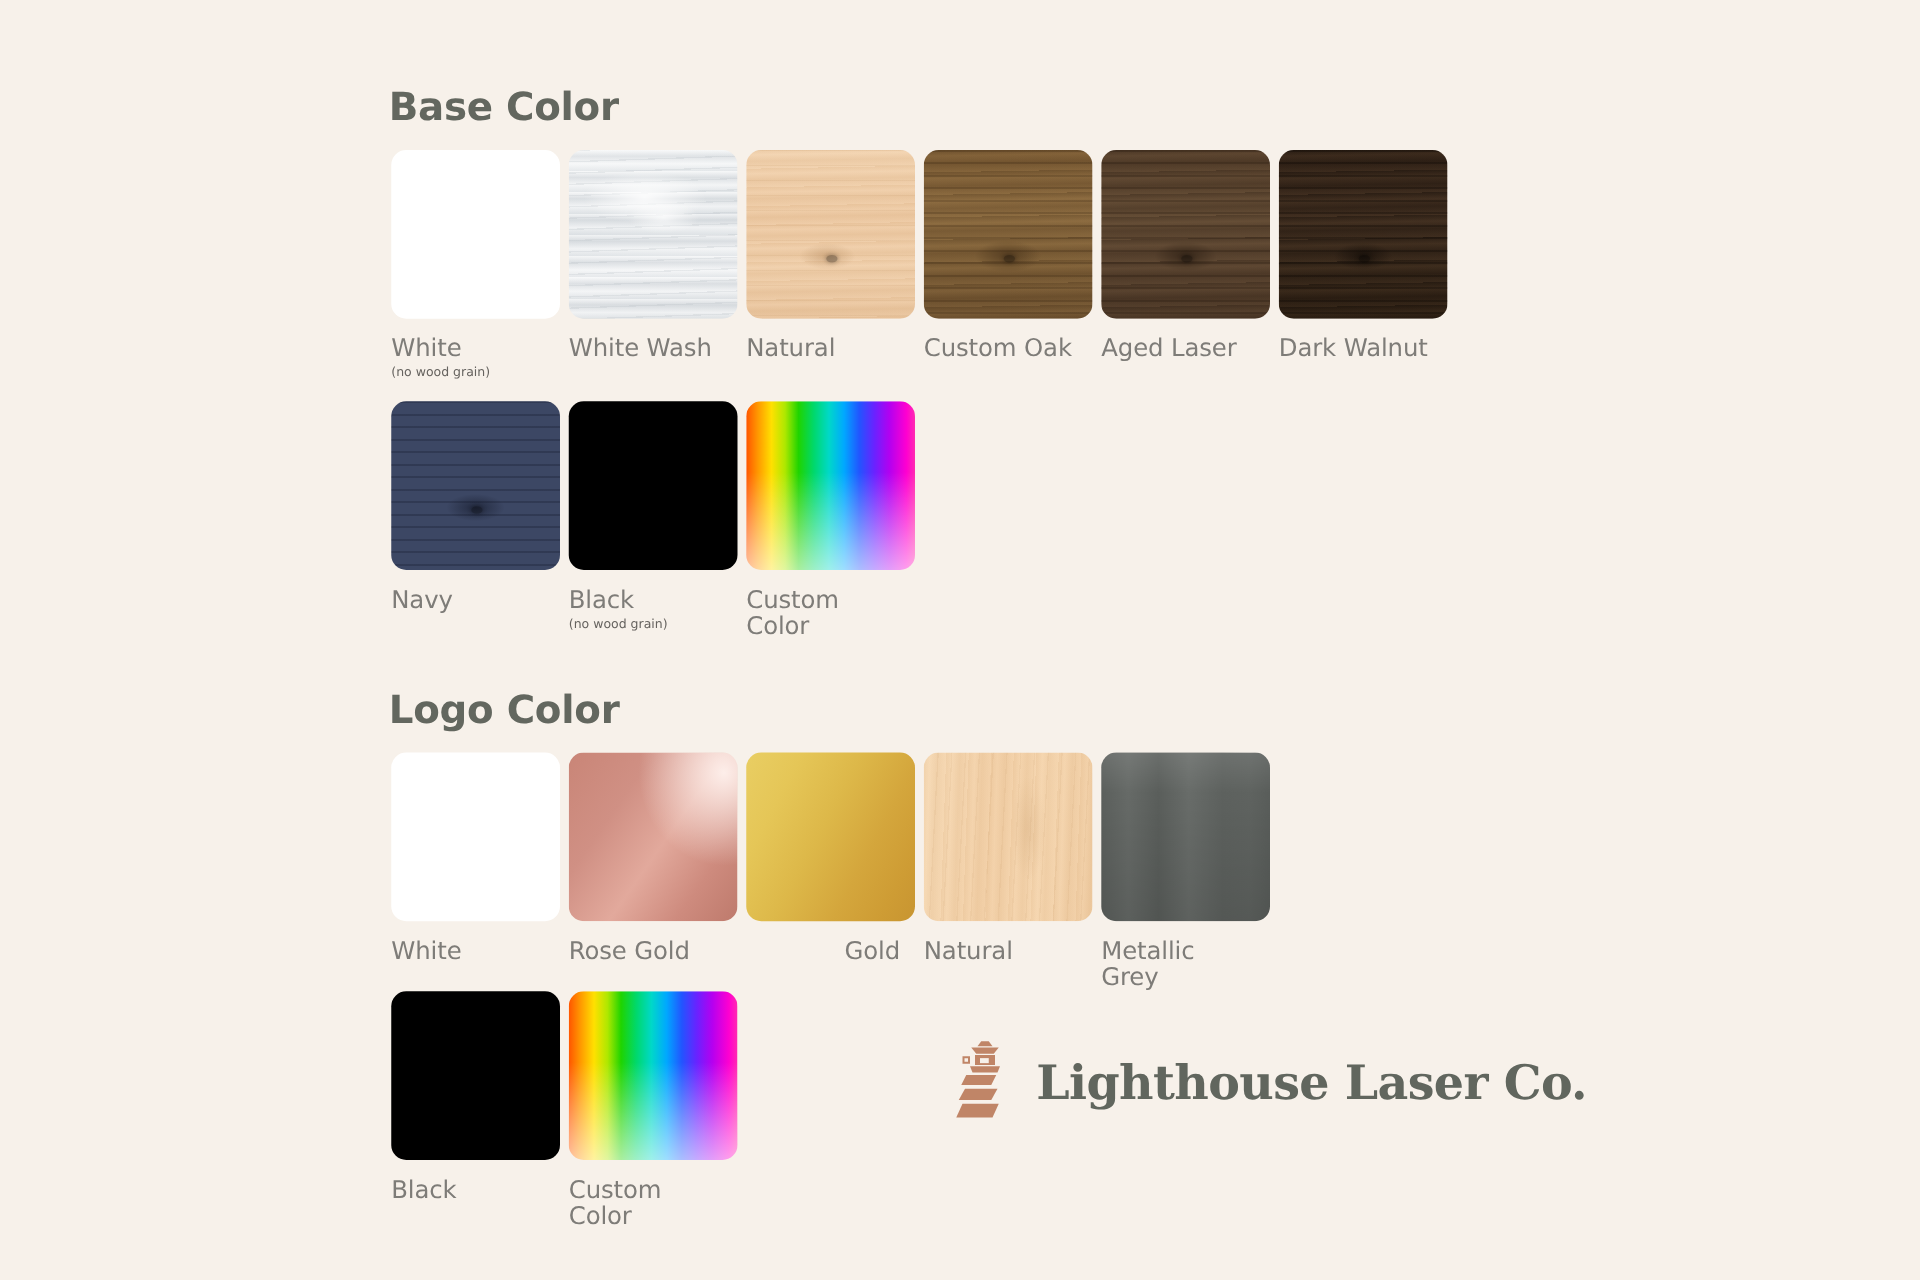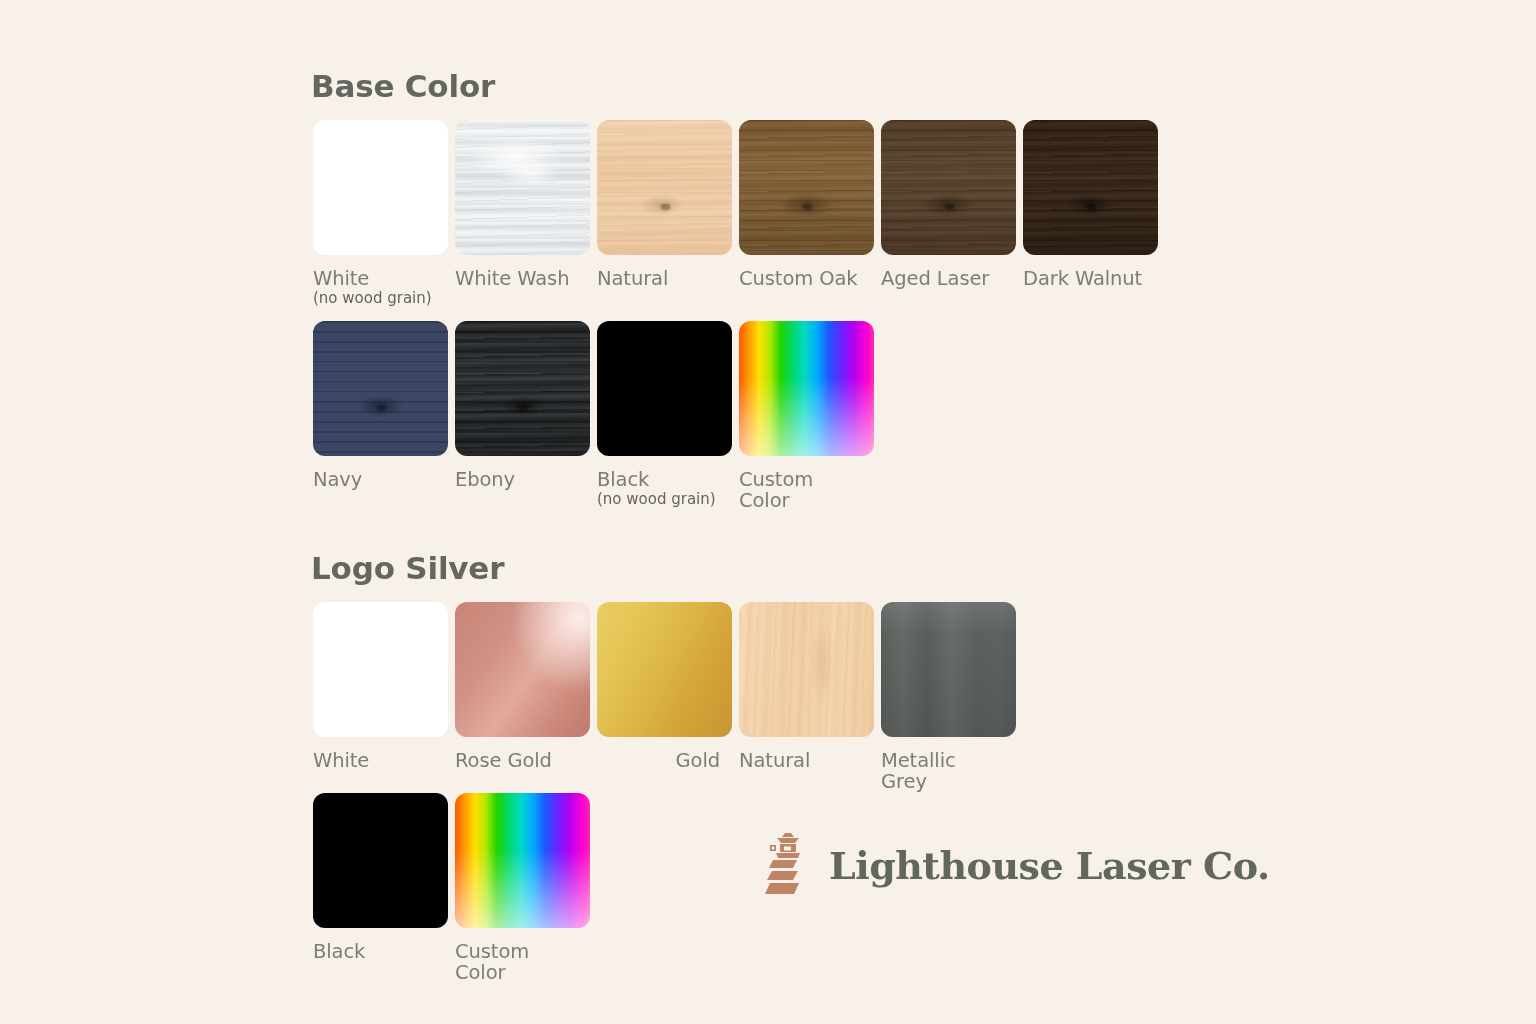--- a/index.html
+++ b/index.html
@@ -80,21 +80,21 @@
     margin-top: 13px;
     font-size: 19.5px;
     line-height: 21px;
     color: #7E7C78;
     font-family: "DejaVu Sans", sans-serif;
     letter-spacing: -0.1px;
   }
 
   .sublabel {
     margin-top: 2px;
-    font-size: 15px;
+    font-size: 10px;
     line-height: 15px;
     color: #66635F;
     font-family: "DejaVu Sans", sans-serif;
   }
   .sublabel:empty { display: none; }
 
   
 
   
   .s-white { background: #FFFFFF; }
@@ -393,38 +393,31 @@
     </div>
   <div class="row" id="base-row-2">
       <div class="cell">
         <div class="swatch s-navy">
           <div class="grain"></div>
           <div class="knot"></div>
         </div>
         <div class="label" style="color: rgb(126, 124, 120);">Navy</div>
       </div>
       <div class="cell">
-        <div class="swatch s-ebony">
-          <div class="grain"></div>
-          <div class="knot"></div>
-        </div>
-        <div class="label" style="color: rgb(126, 124, 120);">Ebony</div>
-      </div>
-      <div class="cell">
         <div class="swatch s-black"></div>
         <div class="label" style="color: rgb(126, 124, 120);">Black</div>
         <div class="sublabel">(no wood grain)</div>
       </div>
       <div class="cell">
         <div class="swatch s-custom"></div>
         <div class="label" style="color: rgb(126, 124, 120);">Custom Color</div>
       </div>
     </div>
 
-  <div class="section-title" id="logo-title" style="color: rgb(99, 103, 95);">Logo Silver</div>
+  <div class="section-title" id="logo-title" style="color: rgb(99, 103, 95);">Logo Color</div>
 
   <div class="row" id="logo-row-1">
       <div class="cell">
         <div class="swatch s-white"></div>
         <div class="label" style="color: rgb(126, 124, 120);">White</div>
       </div>
       <div class="cell">
         <div class="swatch s-rosegold"></div>
         <div class="label" style="color: rgb(126, 124, 120); margin-top: 13px;">Rose Gold</div>
       </div>

